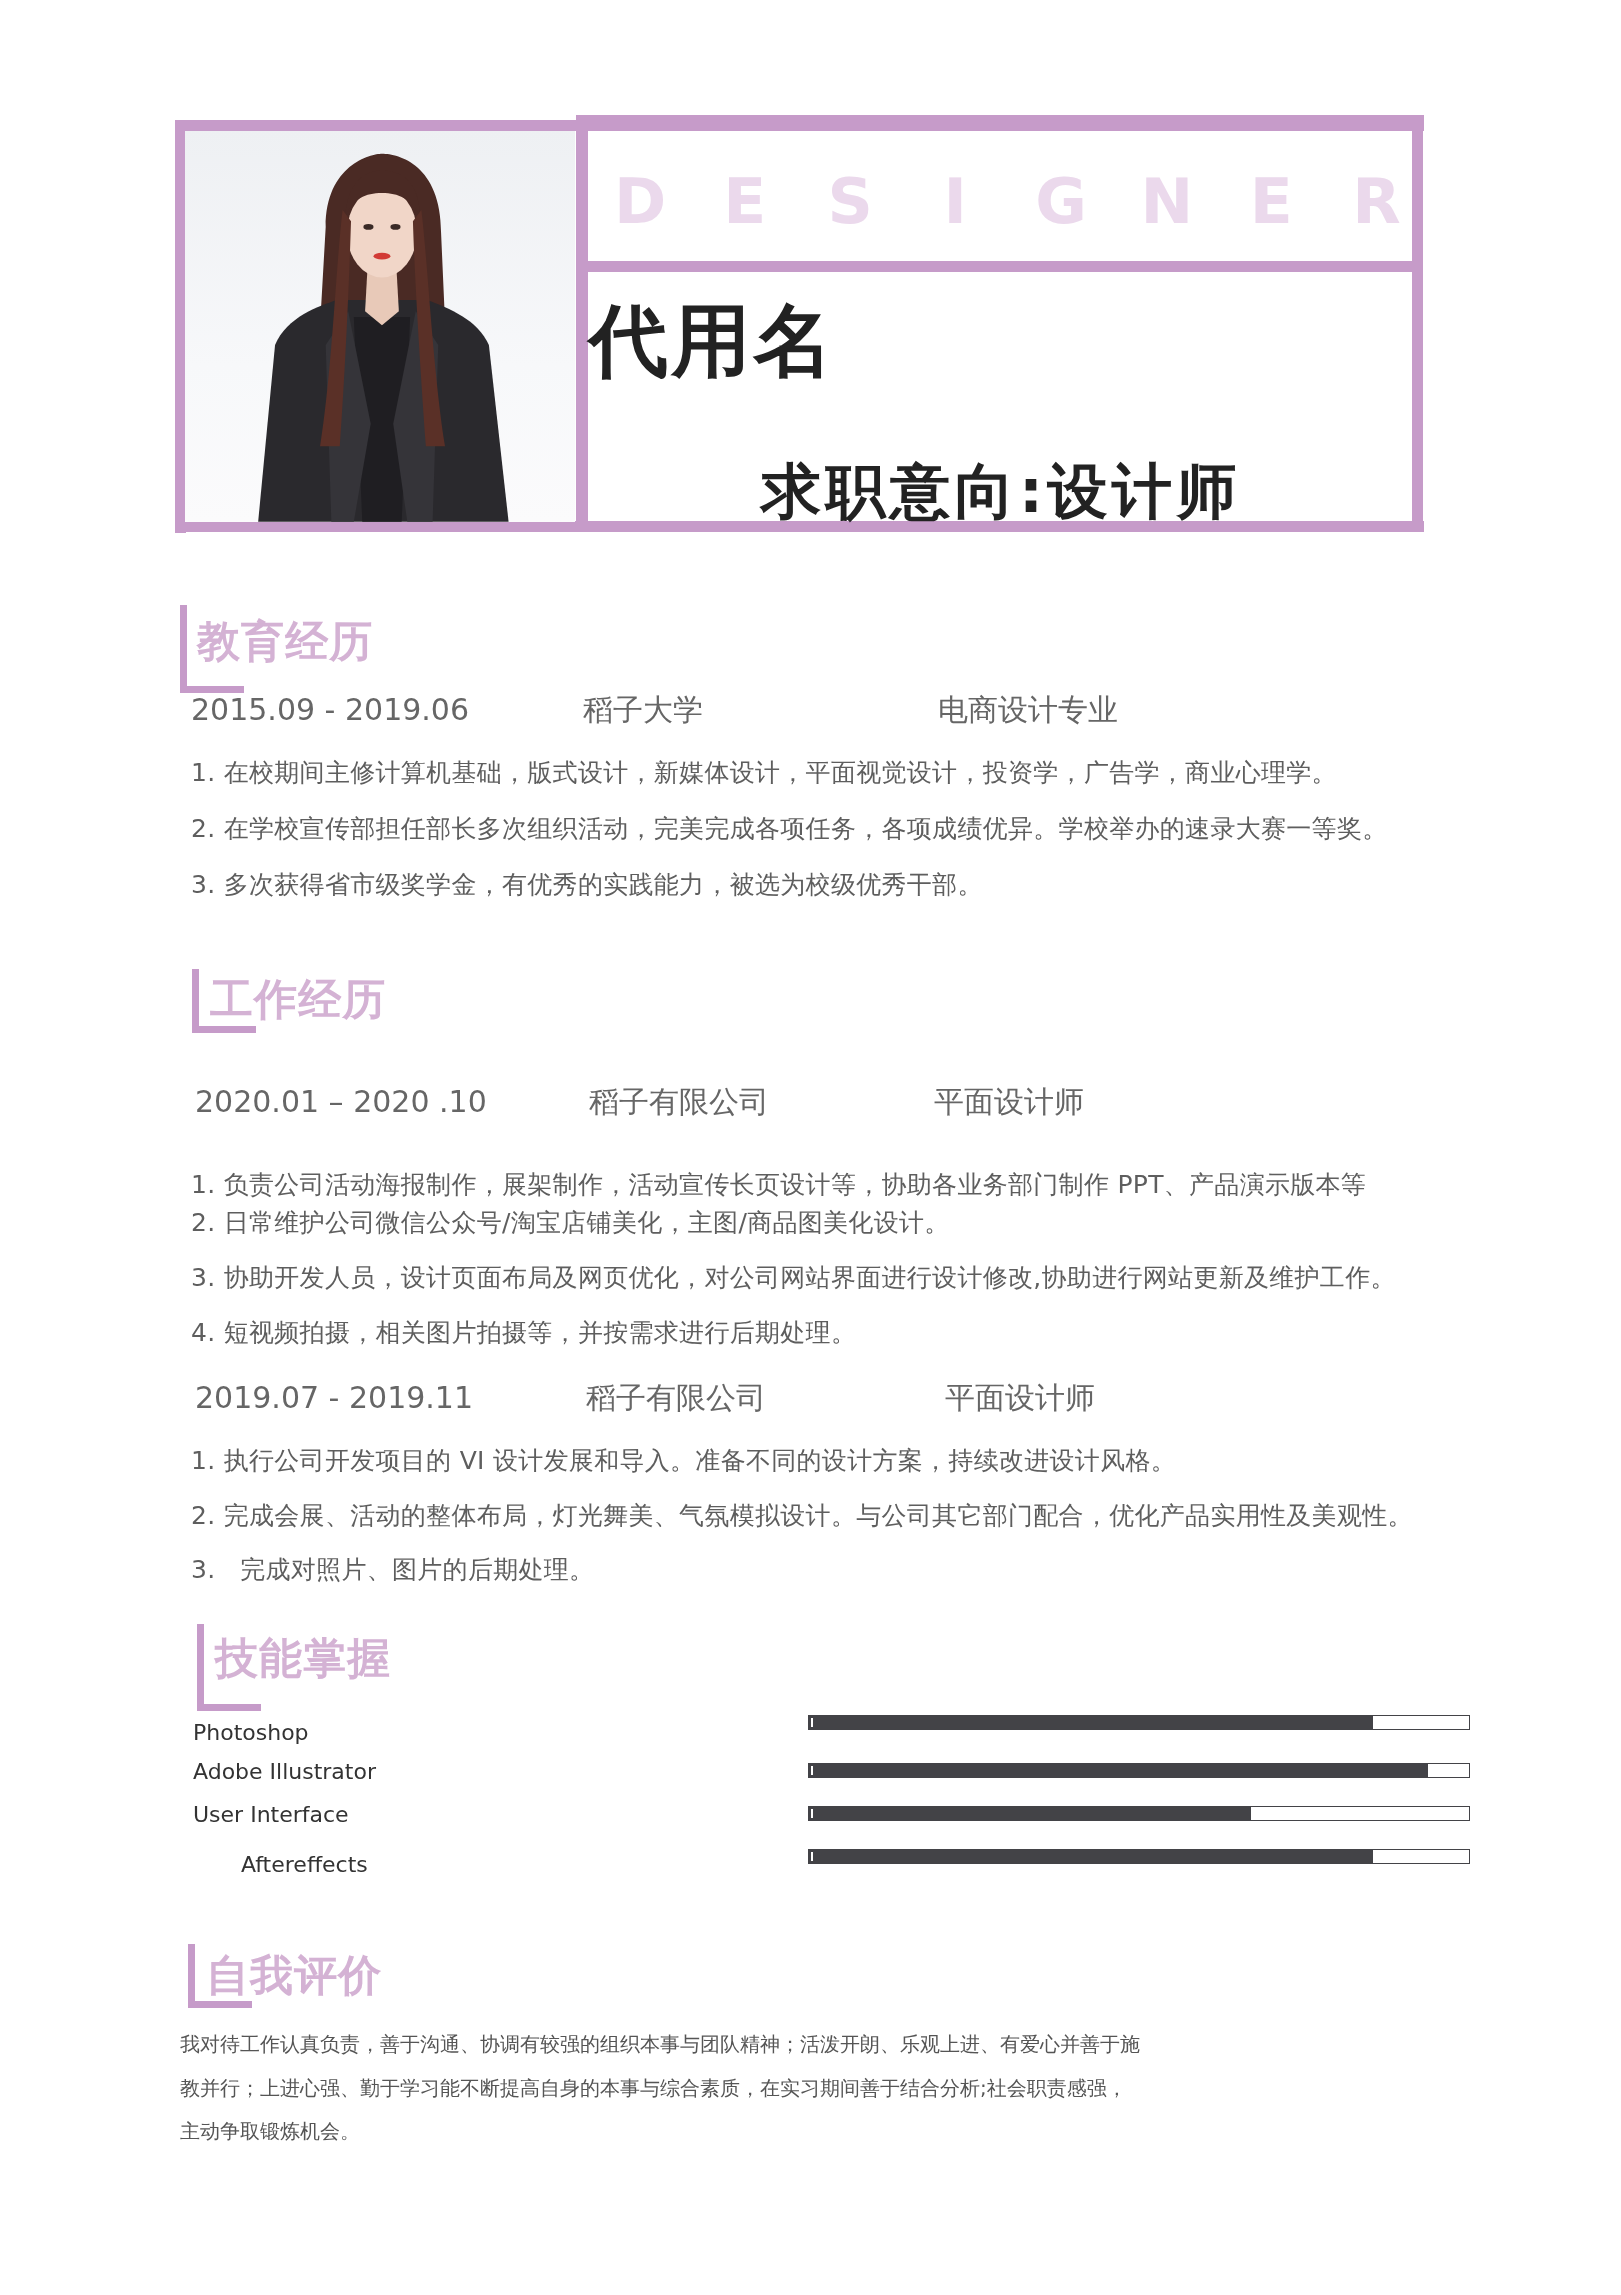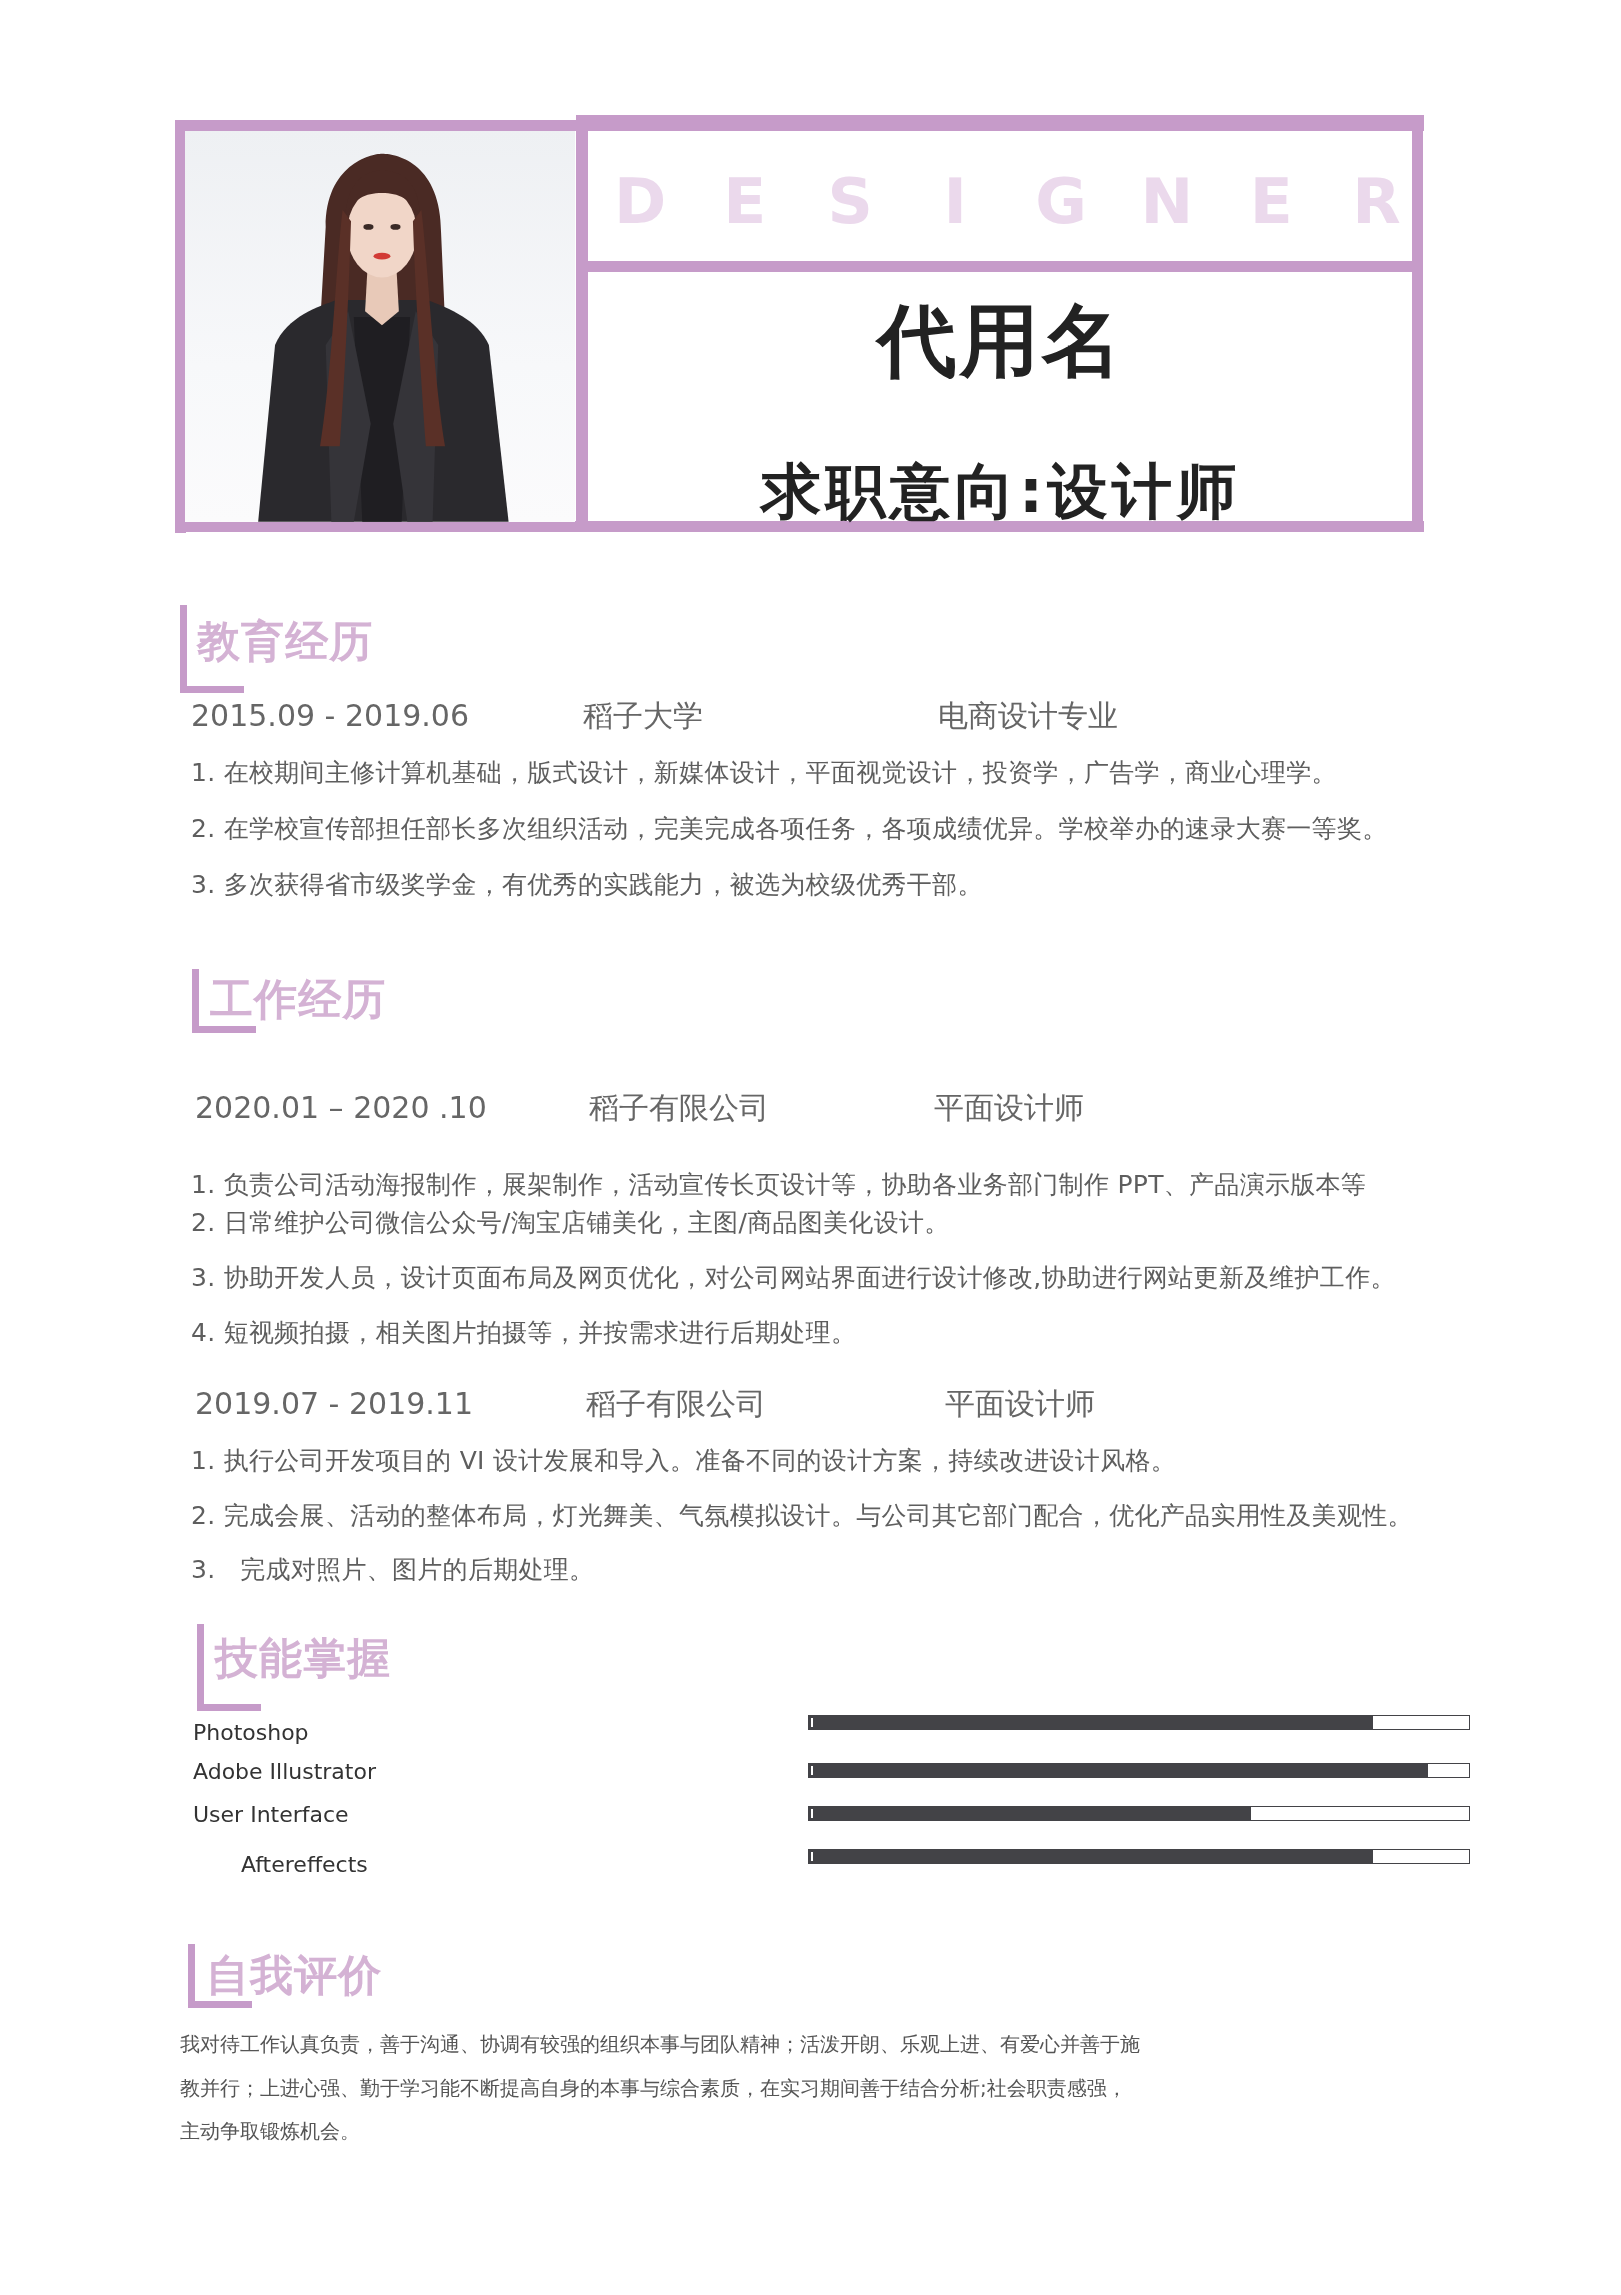--- a/index.html
+++ b/index.html
@@ -6,29 +6,29 @@
   body { width: 1622px; height: 2295px; position: relative; overflow: hidden;
          font-family: "DejaVu Sans", "Liberation Sans", sans-serif; }
   
   .frame-bar { position: absolute; background: #C69BC9; }
   .photo-area { position: absolute; left: 185px; top: 131px; width: 390px; height: 391px;
                 background: linear-gradient(180deg, #eef0f3 0%, #f7f8fa 60%, #fbfbfc 100%); overflow: hidden; }
   .designer { position: absolute; top: 167px; left: 614px; width: 788px; height: 68px;
               display: flex; justify-content: space-between; align-items: center;
               color: #EBD9EC; font-size: 63px; font-weight: bold; font-family: "DejaVu Sans", sans-serif; }
   .designer span { display: inline-block; width: 51px; text-align: center; }
-  .name { position: absolute; left: 589px; width: 824px; top: 293px; text-align: center;
+  .name { position: absolute; left: 589px; width: 824px; top: 293px; 
           font-size: 79px; font-weight: bold; color: #222222; letter-spacing: 3.4px; line-height: 96px; }
   .subtitle { position: absolute; left: 589px; width: 824px; top: 424px; text-align: center;
               font-size: 60px; font-weight: bold; color: #222222; letter-spacing: 4.5px; line-height: 72px; margin-top: 31px; }
   
   .sec-bracket { position: absolute; border-left: 7.3px solid #C69BC9; border-bottom: 7.3px solid #C69BC9; }
   .sec-title { position: absolute; font-size: 43px; font-weight: bold; color: #D4B2D4; line-height: 51px; letter-spacing: 1.1px; }
   
-  .row-text { position: absolute; font-size: 30px; color: #666666; line-height: 36px; white-space: nowrap; margin-top: 6px; }
+  .row-text { position: absolute; font-size: 30px; color: #666666; line-height: 36px; white-space: nowrap; }
   .bullet { position: absolute; left: 191px; font-size: 25px; color: #5e5e5e; line-height: 32px; white-space: nowrap; letter-spacing: 0.3px; }
   .skill-label { position: absolute; left: 193px; font-size: 22px; color: #333333; line-height: 27px; white-space: nowrap; }
   .skill-bar { position: absolute; left: 808px; width: 662px; height: 14.6px; box-sizing: border-box;
                border: 1.7px solid #434347; background: #ffffff; }
   .skill-fill { position: absolute; left: 0; top: 0; bottom: 0; background: #434347; }
   .skill-notch { position: absolute; left: 1.7px; top: 1.7px; width: 2.3px; bottom: 1.7px; background: #ffffff; }
   .para { position: absolute; left: 180px; width: 1312px; font-size: 20px; color: #555555; line-height: 43px; }
 </style>
 </head>
 <body>

